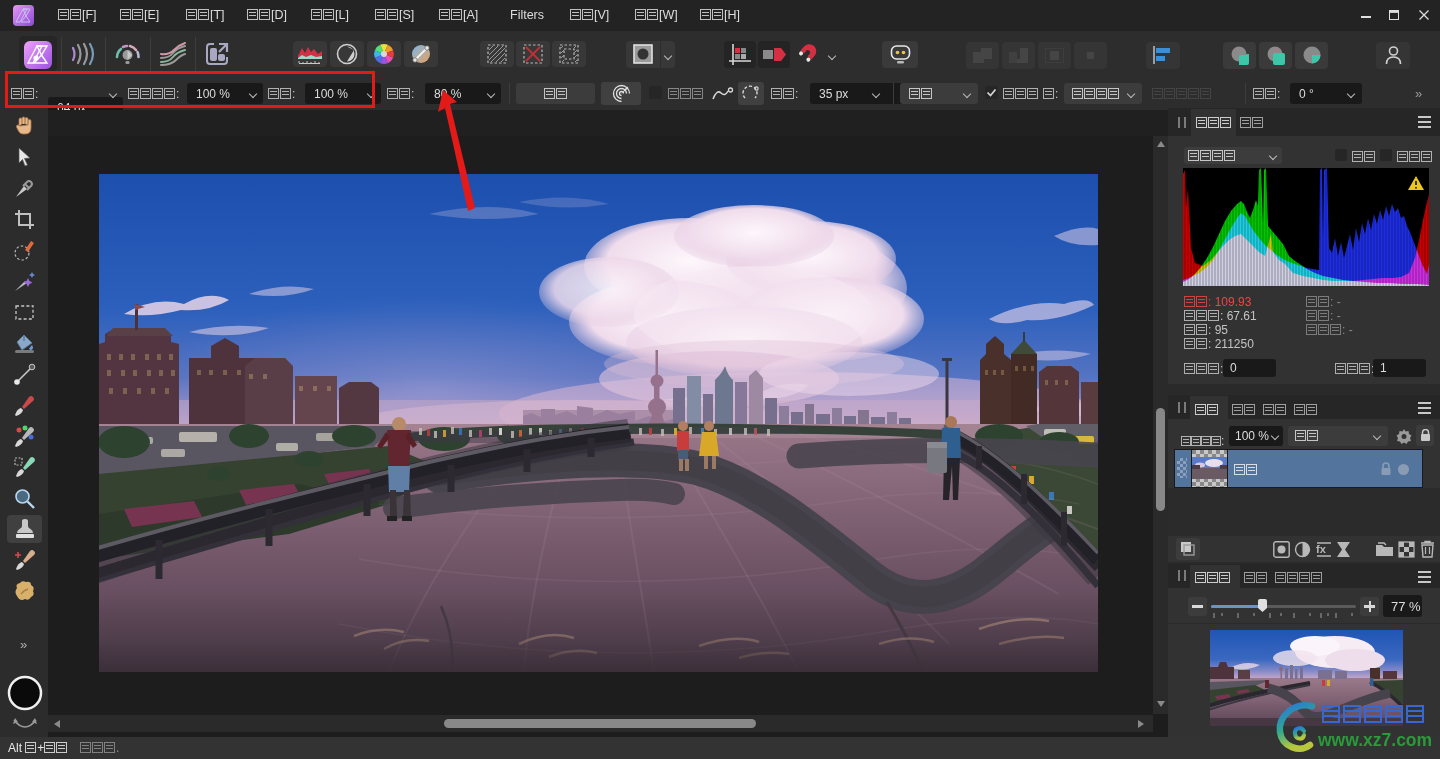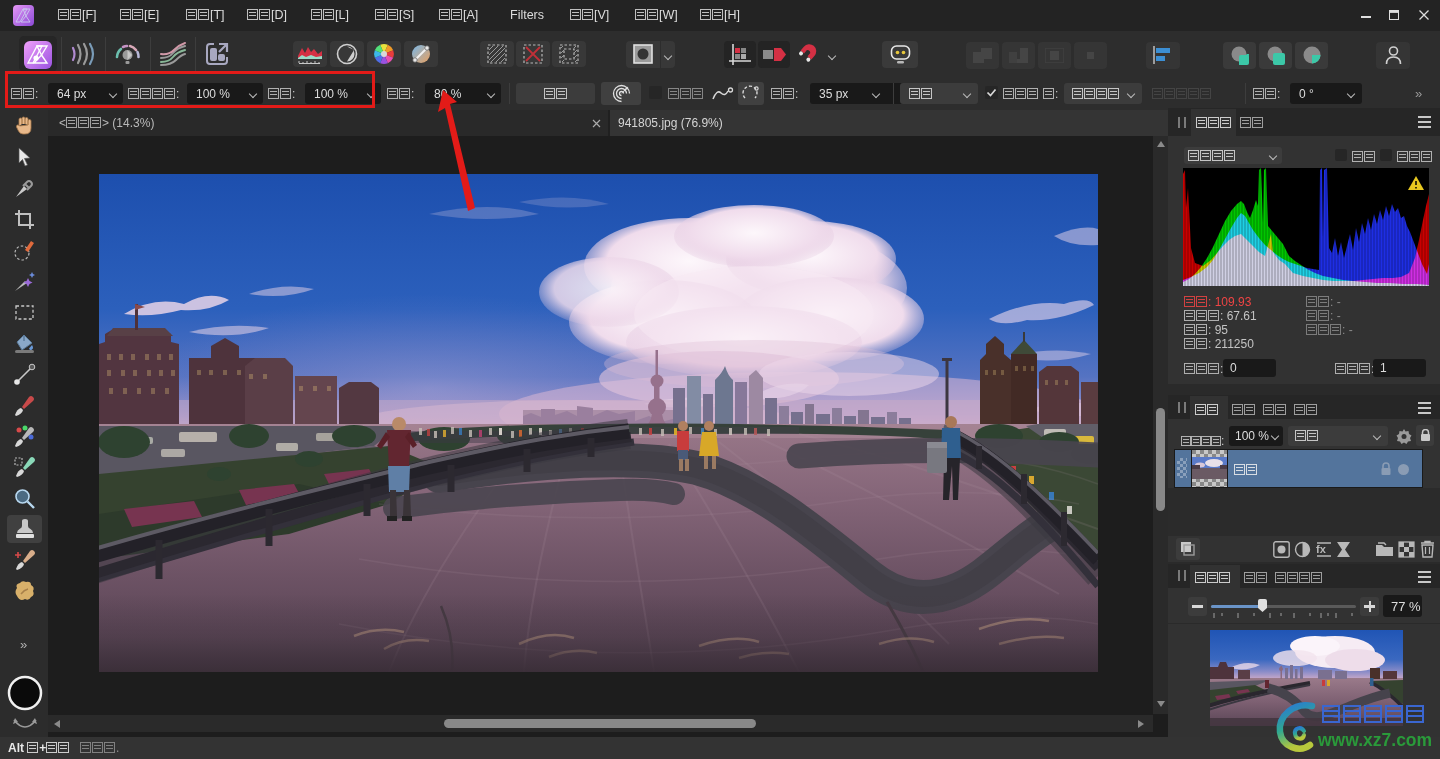--- a/index.html
+++ b/index.html
@@ -256,21 +256,21 @@
 
   <div class="abs" style="left:1376px;top:11px;width:34px;height:27px;background:#353535;border-radius:4px"></div>
   <svg class="abs" style="left:1385px;top:14px" width="17" height="20" viewBox="0 0 17 20">
     <circle cx="8.5" cy="6" r="4" fill="none" stroke="#d0d0d0" stroke-width="1.6"></circle>
     <path d="M1.5 19 Q1.5 12 8.5 12 Q15.5 12 15.5 19" fill="none" stroke="#d0d0d0" stroke-width="1.6"></path>
   </svg>
 </div>
 
 <div class="abs" id="ctxbar" style="left:0;top:77px;width:1440px;height:33px;background:#2d2d2d">
   <span class="lbl" style="left:11px;top:10px"><i class="cj"></i><i class="cj"></i>:</span>
-  <div class="ddk" style="left:48px;top:6px;width:75px;height:21px">
+  <div class="ddk" style="left:48px;top:20px;width:75px;height:21px">
       <span style="position:absolute;left:9px;top:4px">64 px</span>
     </div>
   <div class="chev" style="left:109px;top:12px"></div>
   <span class="lbl" style="left:128px;top:10px"><i class="cj"></i><i class="cj"></i><i class="cj"></i><i class="cj"></i>:</span>
   <div class="ddk" style="left:187px;top:6px;width:76px;height:21px">
       <span style="position:absolute;left:9px;top:4px">100 %</span>
     </div>
   <div class="chev" style="left:249px;top:12px"></div>
   <span class="lbl" style="left:268px;top:10px"><i class="cj"></i><i class="cj"></i>:</span>
   <div class="ddk" style="left:305px;top:6px;width:76px;height:21px">
@@ -328,32 +328,20 @@
   <div class="sep" style="left:1245px;top:6px;height:21px"></div>
   <span class="lbl" style="left:1253px;top:10px"><i class="cj"></i><i class="cj"></i>:</span>
   <div class="ddk" style="left:1290px;top:6px;width:72px;height:21px">
       <span style="position:absolute;left:9px;top:4px">0 °</span>
     </div>
   <div class="chev" style="left:1347px;top:12px"></div>
   <span class="lbl" style="left:1415px;top:9px;color:#9a9a9a;font-size:13px">»</span>
 </div>
 
 <div class="abs" style="left:48px;top:110px;width:1120px;height:26px;background:#202020">
-  <div class="abs" style="left:0;top:0;width:560px;height:26px;background:#292929;color:#b9b9b9;font-size:12px">
-    <span class="abs" style="left:11px;top:6px">&lt;<i class="cj"></i><i class="cj"></i><i class="cj"></i>&gt; (14.3%)</span>
-    <svg class="abs" style="left:544px;top:9px" width="9" height="9" viewBox="0 0 9 9">
-        <path d="M1 1 8 8 M8 1 1 8" stroke="#aaa" stroke-width="1.2"></path>
-      </svg>
-  </div>
-  <div class="abs" style="left:562px;top:0;width:596px;height:26px;background:#343434;color:#d4d4d4;font-size:12px">
-    <span class="abs" style="left:8px;top:6px">941805.jpg (76.9%)</span>
-    <svg class="abs" style="left:586px;top:9px" width="9" height="9" viewBox="0 0 9 9">
-        <path d="M1 1 8 8 M8 1 1 8" stroke="#bbb" stroke-width="1.2"></path>
-      </svg>
-  </div>
 </div>
 
 <div class="abs" id="rail" style="left:0;top:110px;width:48px;height:627px;background:#2c2c2c">
   <svg class="abs" style="left:14px;top:5px" width="21" height="21" viewBox="0 0 21 21">
     <path d="M5 11 V4.5 Q5 3 6.5 3 8 3 8 4.5 V9 M8 9 V3.5 Q8 2 9.5 2 11 2 11 3.5 V9 M11 9 V4 Q11 2.5 12.5 2.5 14 2.5 14 4 V10 M14 10 V6 Q14 4.5 15.5 4.5 17 4.5 17 6 V13 Q17 19 11 19 L9 19 Q6 19 4.5 16 L2.5 12 Q2 10.5 3.5 10 5 9.7 5.5 11z" fill="#e8b88a" stroke="#a8784a" stroke-width=".8"></path>
   </svg>
   <svg class="abs" style="left:16px;top:37px" width="17" height="20" viewBox="0 0 17 20">
     <path d="M3 1 L14 11 L8.5 11.5 L11.5 18 L9 19 L6.5 12.5 L3 16z" fill="#e8e8e8" stroke="#555" stroke-width=".7"></path>
   </svg>
   <svg class="abs" style="left:14px;top:68px" width="21" height="21" viewBox="0 0 21 21">
@@ -1106,20 +1094,20 @@
     <path d="M36 35 C33 30 26 32 27 38 C28 44 35 44 36 39" stroke-width="4" stroke-linecap="round"></path>
       </g>
   </svg>
   <span class="abs" style="left:154px;top:597px;color:#3a66d0;z-index:60"><i class="cjw"></i><i class="cjw"></i><i class="cjw"></i><i class="cjw"></i><i class="cjw"></i></span>
   <span class="abs" style="left:150px;top:622px;color:#2a9a3a;font-size:17.5px;font-weight:bold;z-index:60">www.xz7.com</span>
   <div class="abs" style="left:256px;top:636px;width:8px;height:8px;background:
     radial-gradient(circle 1px at 1px 1px,#888 1px,transparent 1px) 0 0/3px 3px"></div>
 </div>
 
 <div class="abs" style="left:0;top:737px;width:1440px;height:22px;background:#333">
-  <span class="abs" style="left:8px;top:4px;color:#e8e8e8;font-size:12px;font-weight:bold">Alt <i class="cj"></i>+<i class="cj"></i><i class="cj"></i></span>
+  <span class="abs" style="left:8px;top:4px;color:#e8e8e8;font-size:12px;font-weight:normal">Alt <i class="cj"></i>+<i class="cj"></i><i class="cj"></i></span>
   <span class="abs" style="left:80px;top:4px;color:#8f8f8f;font-size:12px"><i class="cj"></i><i class="cj"></i><i class="cj"></i>.</span>
 </div>
 
 <div class="abs" style="left:5px;top:71px;width:370px;height:37px;border:3px solid #e31b18;z-index:50"></div>
 <svg class="abs" style="left:435px;top:88px;z-index:50" width="50" height="125" viewBox="0 0 50 125">
   <path d="M8 2 L22 14 L15 16 L40 120 L33 123 L10 20 L3 24 Z" fill="#e31b18"></path>
 </svg>
 
 </body></html>

